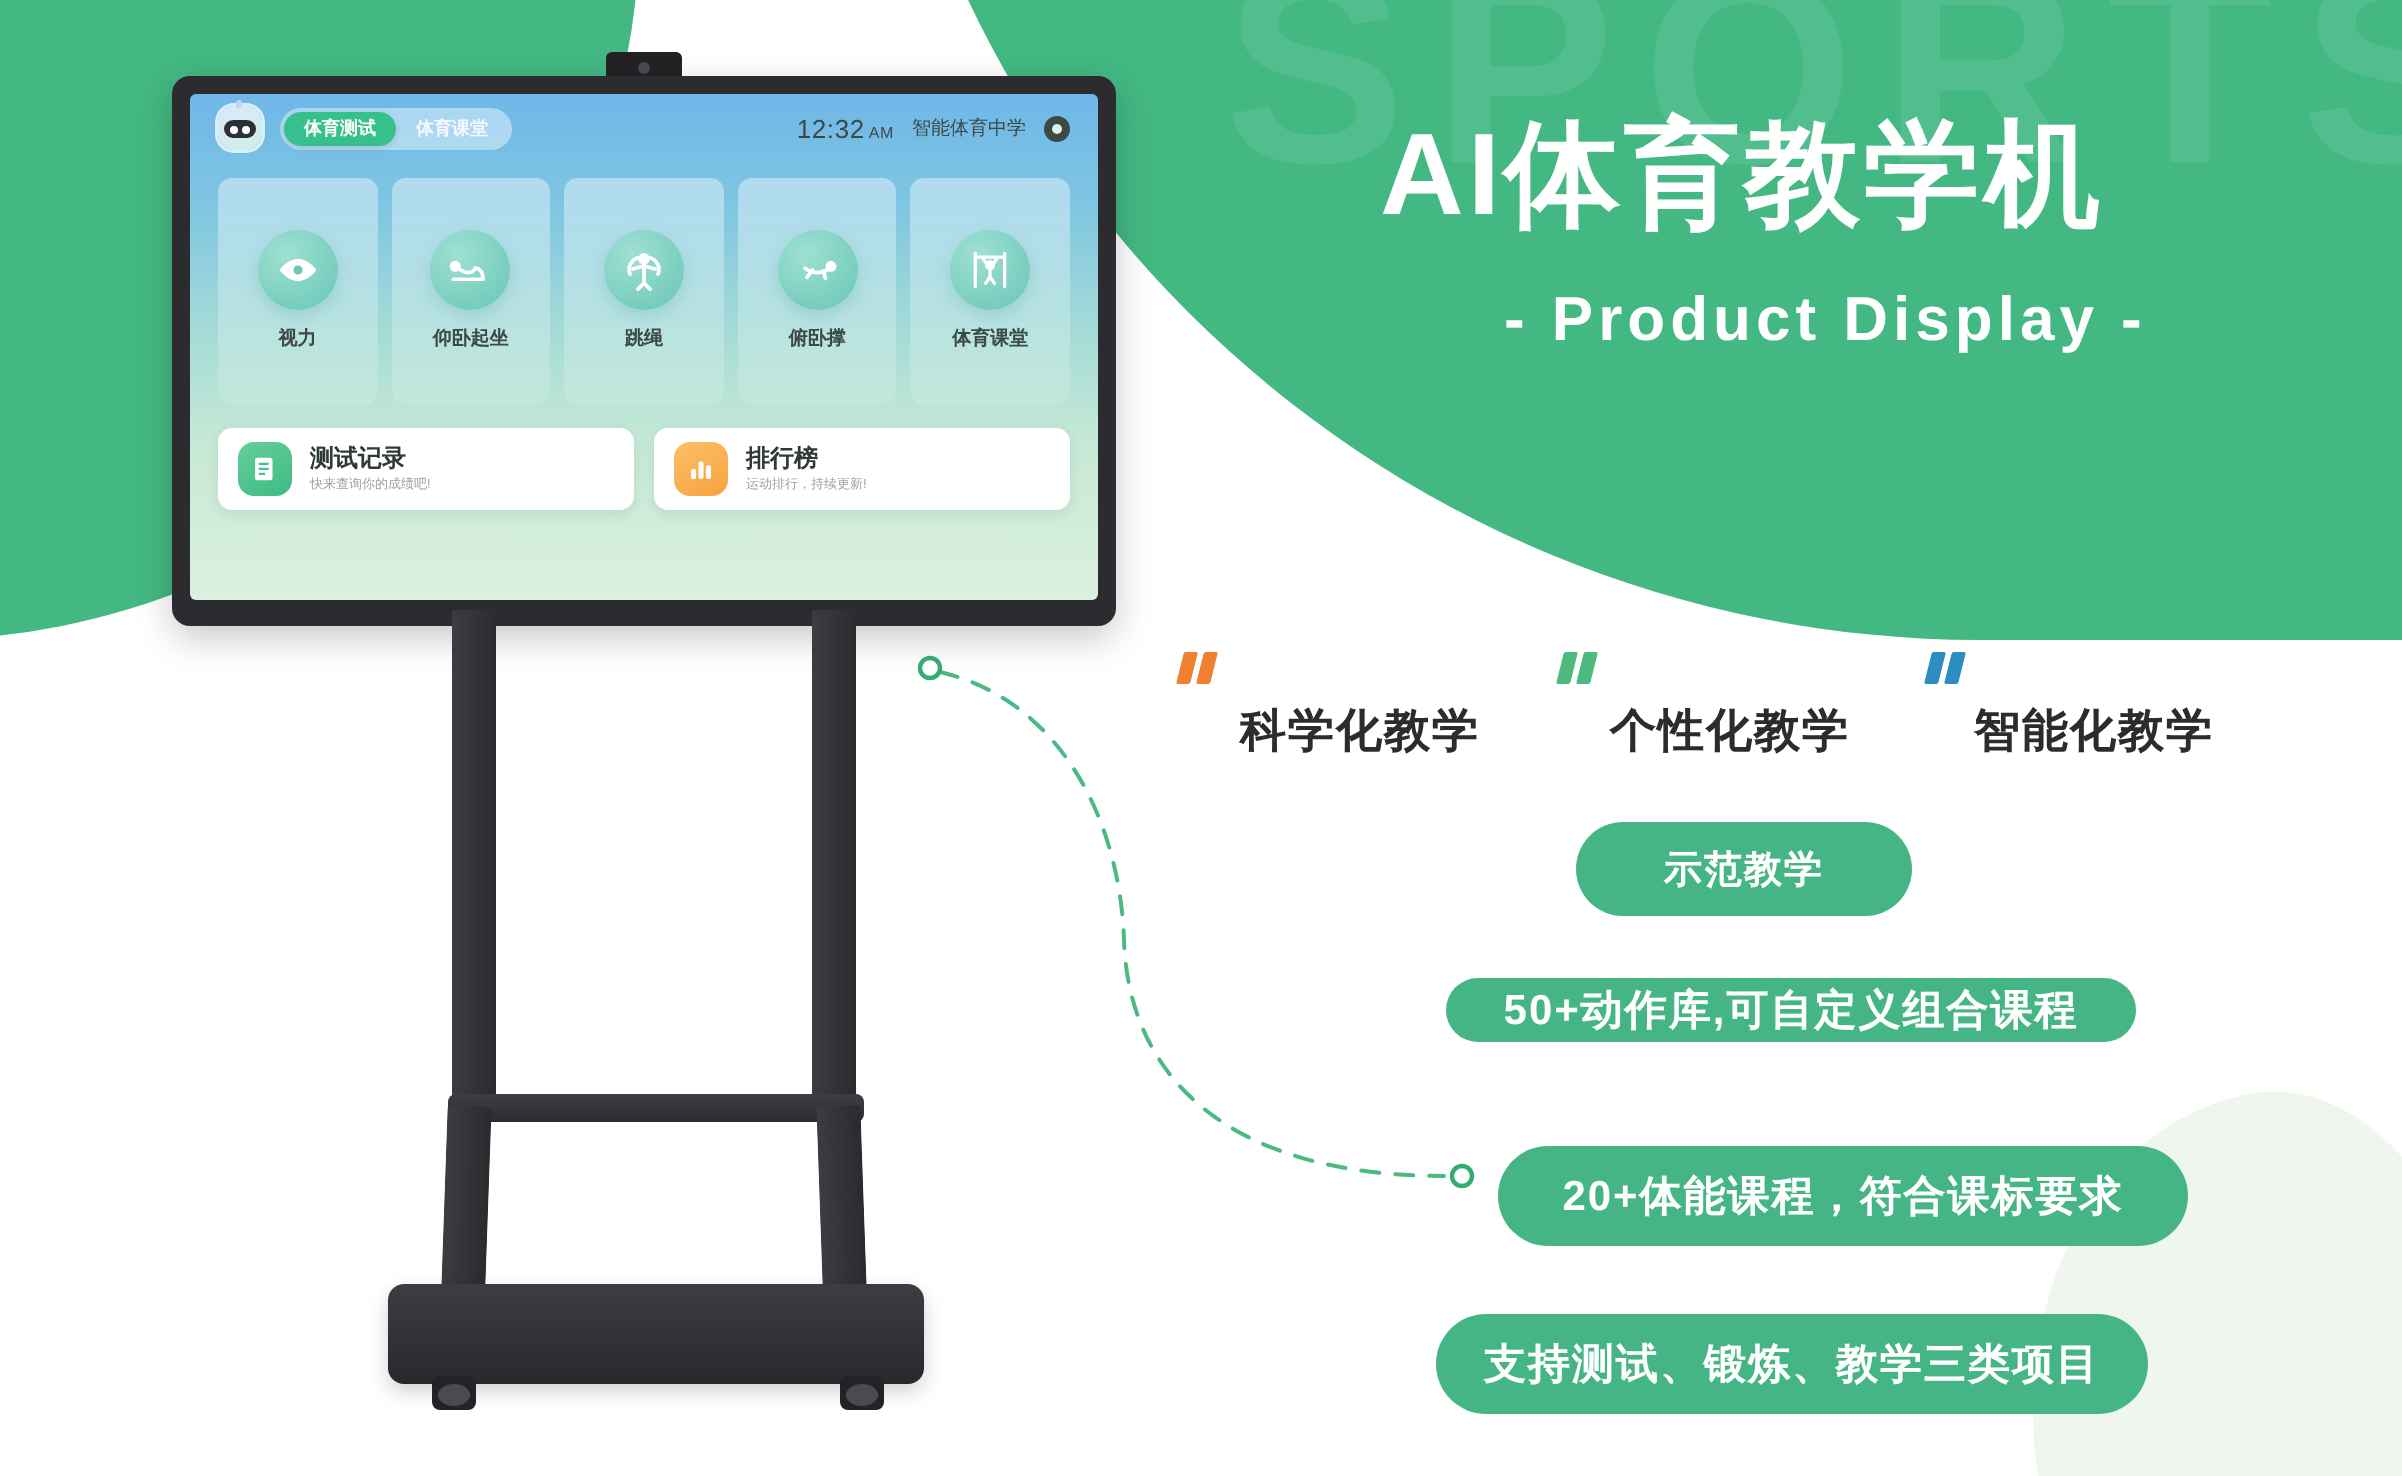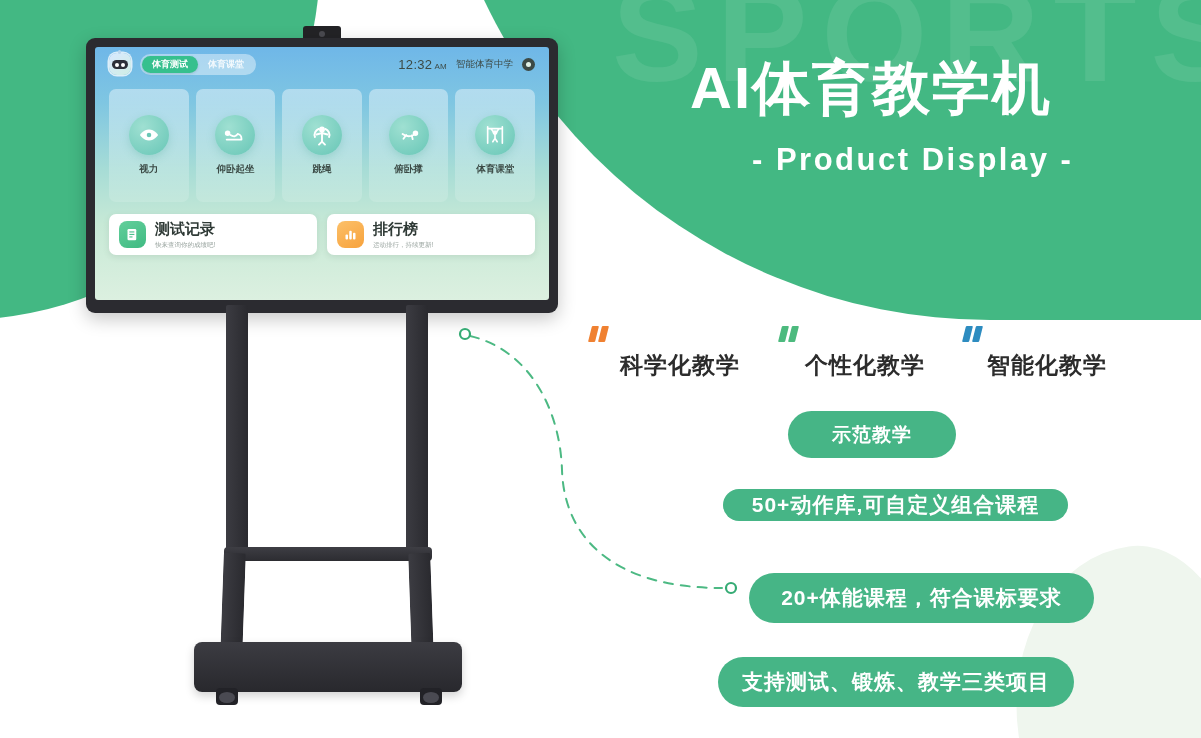--- a/index.html
+++ b/index.html
@@ -149,21 +149,21 @@
   }
   .card {
     flex:1; height:41px; background:#ffffff; border-radius:7px;
     display:flex; align-items:center; padding:0 10px; gap:9px;
     box-shadow:0 2px 6px rgba(60,90,80,.13);
   }
   .card-icon { width:27px; height:27px; border-radius:8px; flex:none;
     display:flex; align-items:center; justify-content:center; }
   .card-icon.green { background: linear-gradient(150deg,#63cf9b,#3fba82); }
   .card-icon.orange { background: linear-gradient(150deg,#fcc069,#f7a23c); }
-  .card-text-title { font-size:15px; font-weight:bold; color:#2f3a36; line-height:1.1; }
+  .card-text-title { font-size:12px; font-weight:bold; color:#2f3a36; line-height:1.1; }
   .card-text-sub { font-size:6.5px; color:#9aa5a0; margin-top:3px; line-height:1.1; }
 
   
   .stand { position:absolute; left:170px; top:305px; width:320px; height:412px; }
   .post { position:absolute; background:#35353a; border-radius:2px;
     background-image:linear-gradient(90deg,#3c3c42,#2a2a2f); }
   .post-l { left:56px; top:0; width:22px; height:250px; }
   .post-r { left:236px; top:0; width:22px; height:250px; }
   .post-l2 { left:52px; top:248px; width:22px; height:105px; transform:rotate(2deg); }
   .post-r2 { left:240px; top:248px; width:22px; height:105px; transform:rotate(-2deg); }

